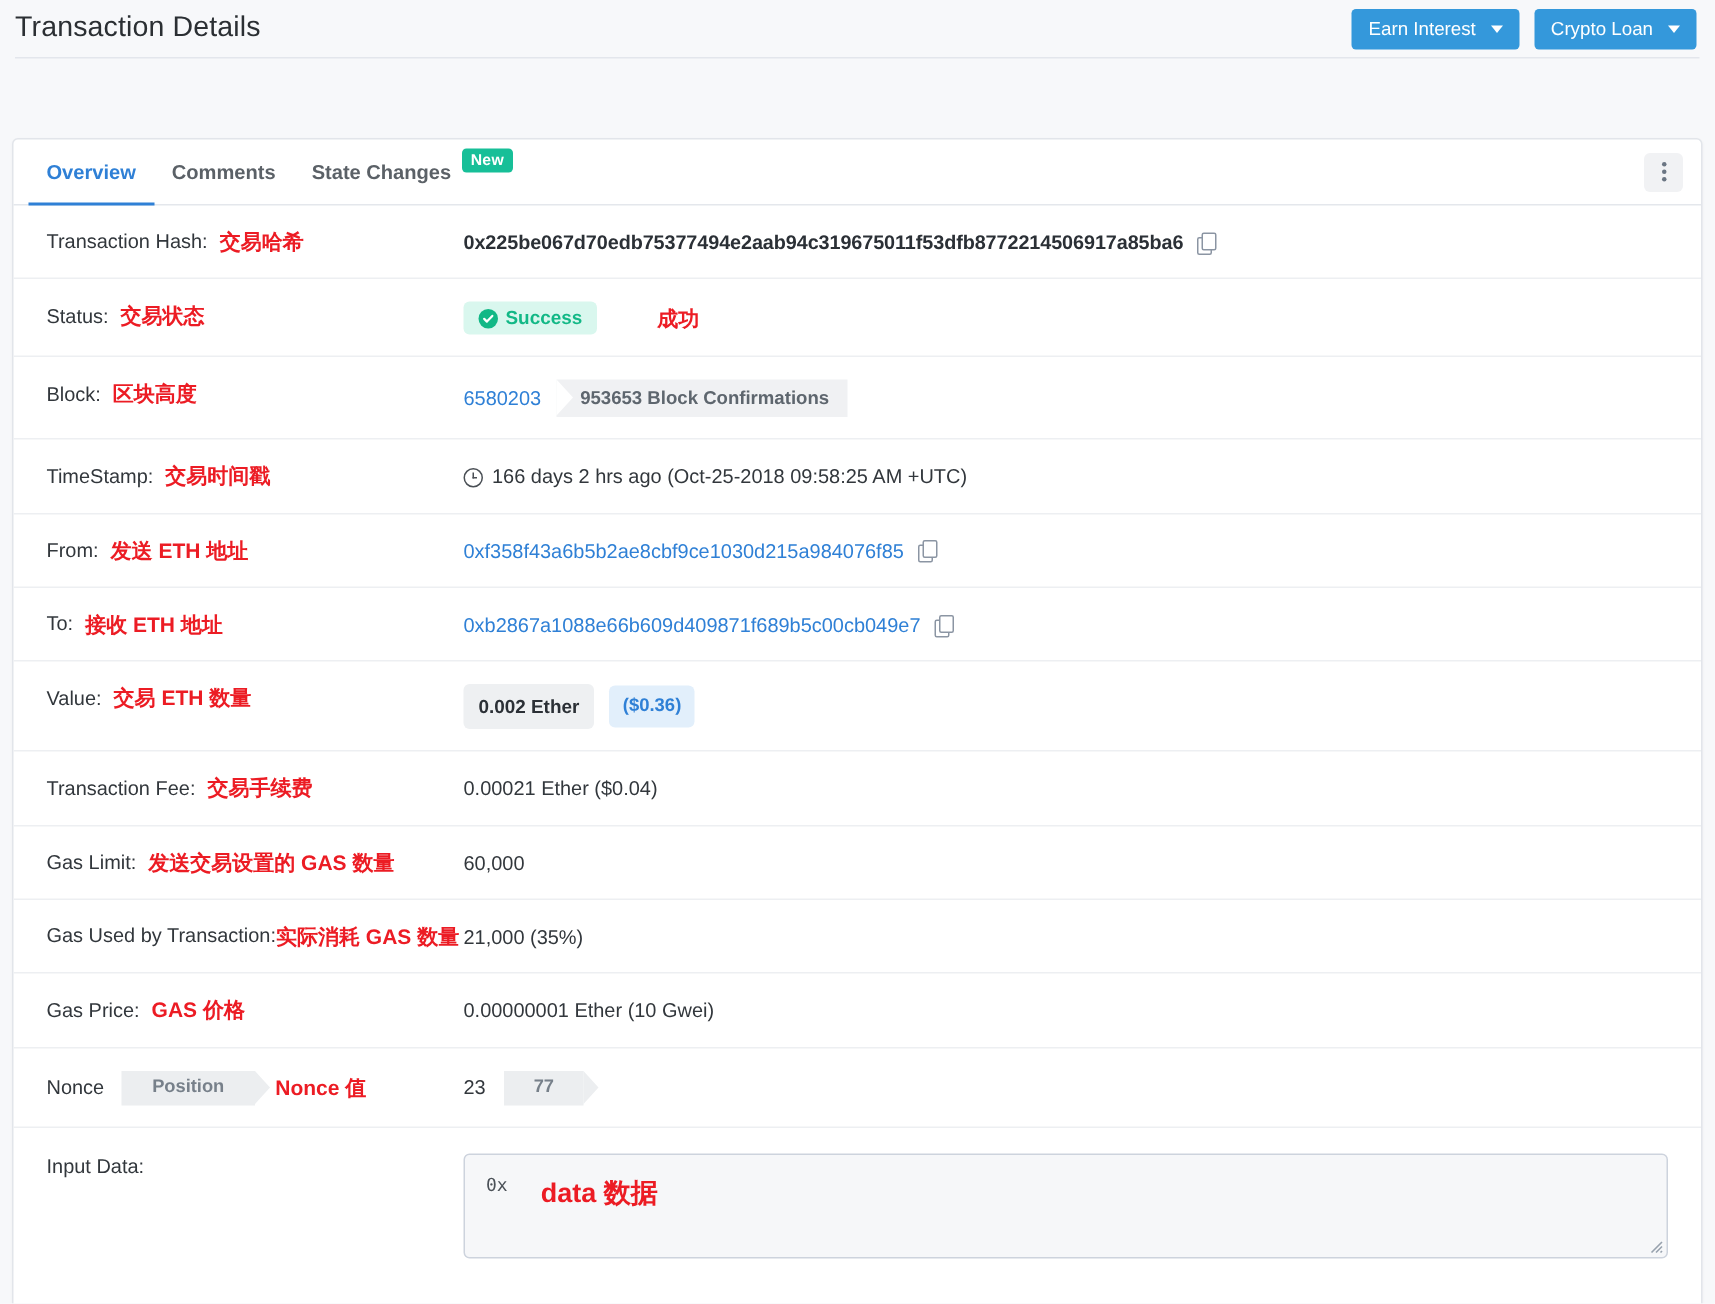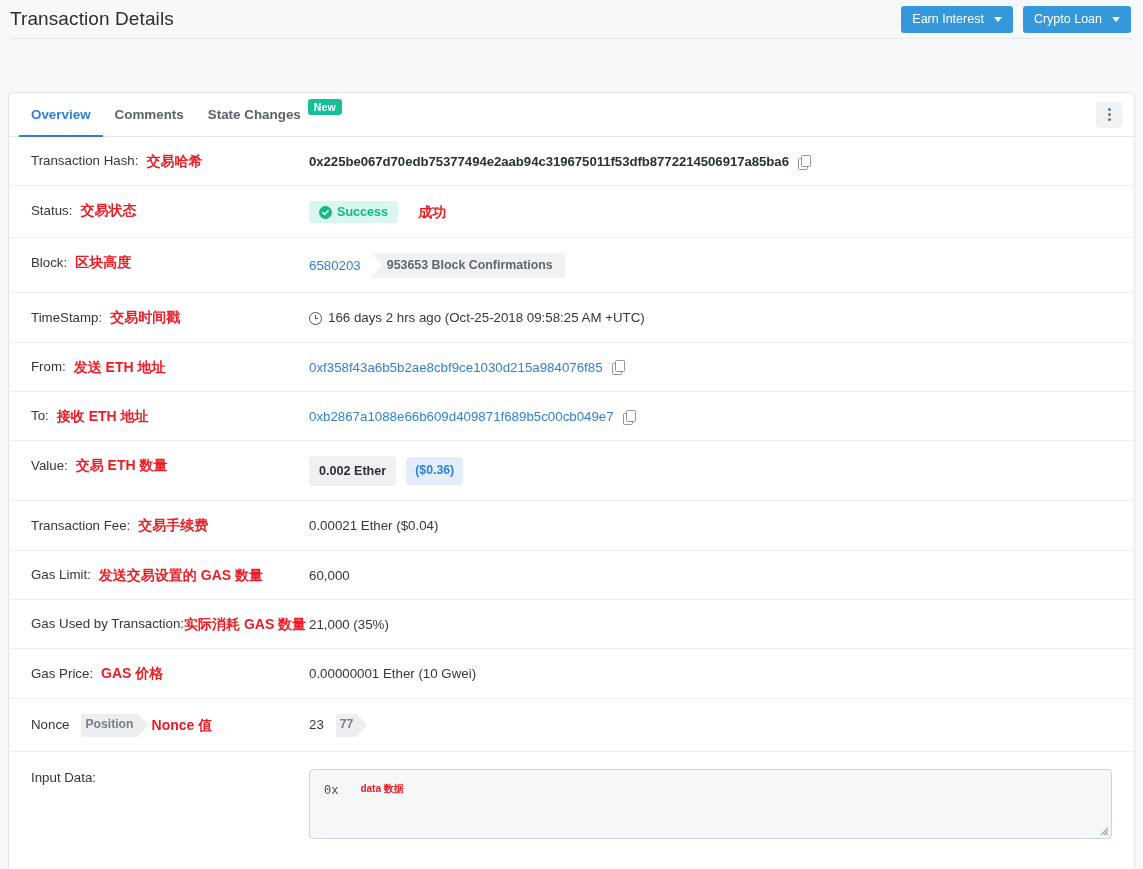--- a/index.html
+++ b/index.html
@@ -124,21 +124,21 @@
   .confirm-ribbon::before {
     content: ""; position: absolute; left: 0; top: 0;
     border-top: 12.5px solid transparent; border-bottom: 12.5px solid transparent;
     border-left: 11px solid #fff;
   }
 
   
   .tag-ribbon {
     display: inline-flex; align-items: center; height: 23px;
     background: #eceef0; color: #77808a; font-size: 12.2px; font-weight: bold;
-    padding: 0 4px; position: relative; margin: 0 14px 0 12px;
+    padding: 0 20px; position: relative; margin: 0 14px 0 12px;
   }
   .tag-ribbon::after {
     content: ""; position: absolute; right: -10px; top: 0;
     border-top: 11.5px solid transparent; border-bottom: 11.5px solid transparent;
     border-left: 10px solid #eceef0;
   }
 
   
   .pill-grey {
     display:inline-flex; align-items:center; background:#eef0f2; color:#2b3036;
@@ -156,21 +156,21 @@
 
   
   .row-inputdata { align-items: flex-start; padding-top: 16px; padding-bottom: 32px; }
   .textarea-box {
     width: 100%; height: 70px; background: #f6f7f9; border: 1px solid #cdd3dd;
     border-radius: 4px; position: relative; padding: 12px 14px;
     font-family: "DejaVu Sans Mono", monospace; font-size: 12px; color: #4b5158;
     display: flex; align-items: flex-start; gap: 0;
   }
   .textarea-box .zerox { font-family: "DejaVu Sans Mono", monospace; font-size: 12px; color:#4b5158; }
-  .textarea-box .cn-data { color:#ec1c24; font-weight:bold; font-size: 10px; font-family:"Liberation Sans", sans-serif; margin-left: 22px; }
+  .textarea-box .cn-data { color:#ec1c24; font-weight:bold; font-size: 18px; font-family:"Liberation Sans", sans-serif; margin-left: 22px; }
   .resize-grip { position: absolute; right: 2px; bottom: 2px; width: 12px; height: 12px; cursor: nwse-resize; }
   .row-seeless { padding: 14px 10px 14px 22px; border-bottom: 1px solid #edeff2; }
 </style>
 </head>
 <body>
 
 <div class="page">
 
   <div class="page-header">
     <div class="page-title">Transaction Details</div>
@@ -226,21 +226,21 @@
       </div>
       <div class="row-value">
         <span class="badge-success">
           <span class="check-circle">
             <svg width="9" height="9" viewBox="0 0 9 9">
                 <path d="M1.8 4.6 L3.6 6.4 L7.2 2.6" stroke="#ffffff" stroke-width="1.5" fill="none" stroke-linecap="round" stroke-linejoin="round"></path>
               </svg>
           </span>
           <span>Success</span>
         </span>
-        <span class="cn" style="margin-left:20px;">成功</span>
+        <span class="cn" style="margin-left:40px;">成功</span>
       </div>
     </div>
 
     <div class="row">
       <div class="row-label">
         <span class="txt">Block:</span>
         <span class="cn">区块高度</span>
       </div>
       <div class="row-value">
         <a class="link">6580203</a>

